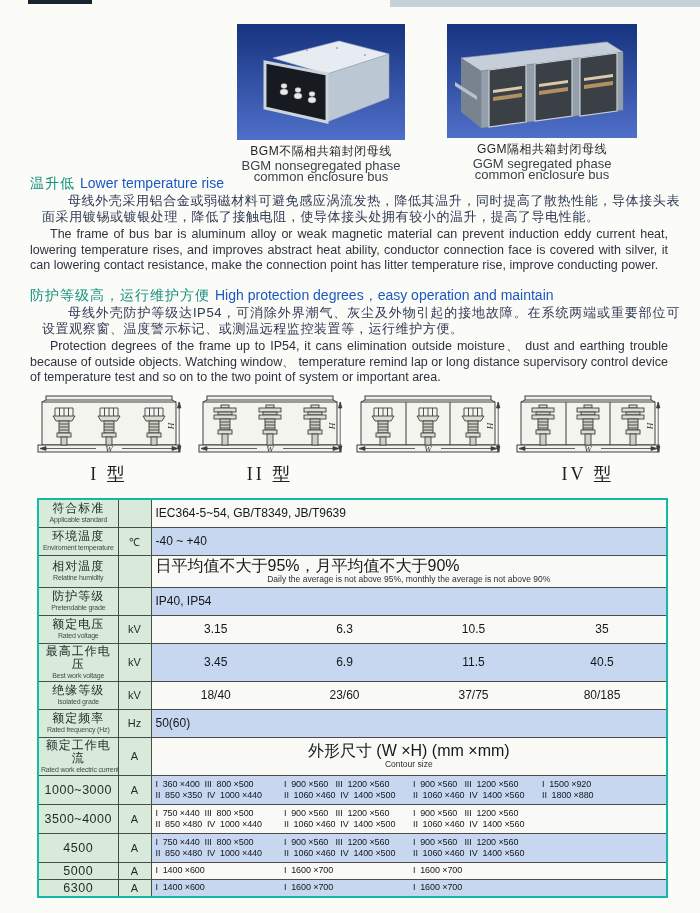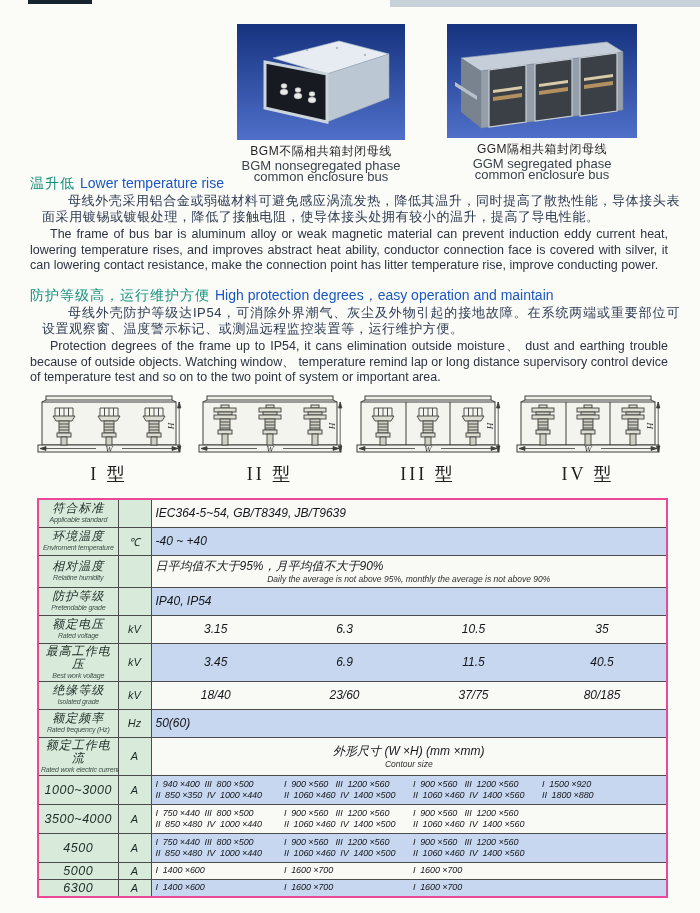--- a/index.html
+++ b/index.html
@@ -29,40 +29,40 @@
 
   
   .diag{position:absolute;top:393px;width:146px;text-align:center;}
   .diag svg{display:block;}
   .dcap{margin-top:6px;font-family:"Liberation Serif",serif;font-size:18px;
         letter-spacing:3px;color:#1e1e1e;}
   .dimtext{font-family:"Liberation Serif",serif;font-size:9px;font-style:italic;fill:#333;}
 
   
   table.spec{position:absolute;left:37px;top:498px;width:629px;border-collapse:collapse;
-             table-layout:fixed;border:2px solid #ec4899;font-style:italic;}
+             table-layout:fixed;border:2px solid #14b8a6;}
   .spec td{border:1px solid #4b4b4b;padding:0 4px;vertical-align:middle;overflow:hidden;}
   .spec tr{height:28px;}
   .spec tr.r-tall{height:32px;}
   .spec tr.r-dim{height:29px;}
   .spec tr.r-short{height:15px;}
   .c-lab{width:80px;}.c-unit{width:33px;}.c-d{width:129px;}
   .spec td.lab{background:#d8ebda;text-align:center;padding:1px 2px;}
   .lab .zh{font-size:12px;color:#1c2b26;letter-spacing:1px;line-height:13px;}
   .lab .en{font-size:7px;color:#3f4f47;line-height:9px;white-space:nowrap;letter-spacing:-0.2px;}
   .lab .zh-big{font-size:12.5px;color:#1c2b26;letter-spacing:0.5px;}
   .spec td.unit{background:#d8ebda;text-align:center;font-size:11px;color:#1c2b26;}
   .spec td.data{border-left:none;border-right:none;color:#15171b;}
   .spec td.data.first{border-left:1px solid #4b4b4b;}
   .spec tr.w td.data{background:#f9faf6;}
   .spec tr.b td.data{background:#c6d7ef;}
   .lval{padding-left:12px;font-size:12px;}
   .cval{text-align:center;}
   .num{text-align:center;font-size:12px;}
-  .v{font-size:12px;line-height:14px;}
+  .v{font-size:16px;line-height:14px;}
   .vs{font-size:8.5px;color:#2e2e2e;line-height:10px;margin-top:1px;text-align:center;}
   .dim div{line-height:11px;white-space:pre;font-size:9px;letter-spacing:-0.1px;}
   .dim{padding-left:5px;}
 </style>
 </head>
 <body>
 
 <div class="page">
 
   <div class="tl-mark"></div>
@@ -244,21 +244,20 @@
           <path d="M86 55.5 H142" fill="none"></path>
         <polygon points="4,55.5 10,53.6 10,57.4"></polygon>
           <polygon points="142,55.5 136,53.6 136,57.4"></polygon>
         <path d="M143.2 9 V59" fill="none"></path>
         <polygon points="143.2,9 141.5,15 144.9,15"></polygon>
           <polygon points="143.2,59 141.5,53 144.9,53"></polygon>
       </g>
       <text class="dimtext" x="73" y="58.5" text-anchor="middle">W</text>
       <text class="dimtext" x="137.5" y="33" text-anchor="middle" transform="rotate(-90 137.5 33)">H</text>
     </svg>
-    <div class="dcap">III 型</div>
   </div>
 
   <div class="diag" style="left:515px">
     <svg width="146" height="63" viewBox="0 0 146 63">
       <defs>
         <g id="disc4" stroke="#3e3e3e" stroke-width="0.9">
           <rect x="-4" y="12" width="8" height="3" fill="#ddddd2"></rect>
           <rect x="-11" y="15" width="22" height="4" fill="#ddddd2"></rect>
           <rect x="-7" y="19" width="14" height="3" fill="#cfcfc4"></rect>
           <rect x="-11" y="22" width="22" height="4" fill="#ddddd2"></rect>
@@ -399,21 +398,21 @@
         <div class="vs">Contour size</div>
       </td>
     </tr>
 
     <tr class="b r-dim">
       <td class="lab">
             <div class="zh-big">1000~3000</div>
           </td>
       <td class="unit">A</td>
       <td class="data first dim">
-            <div>I  940 ×400  III  800 ×500</div>
+            <div>I  360 ×400  III  800 ×500</div>
             <div>II  850 ×350  IV  1000 ×440</div>
           </td>
       <td class="data dim">
             <div>I  900 ×560   III  1200 ×560</div>
             <div>II  1060 ×460  IV  1400 ×500</div>
           </td>
       <td class="data dim">
             <div>I  900 ×560   III  1200 ×560</div>
             <div>II  1060 ×460  IV  1400 ×560</div>
           </td>

